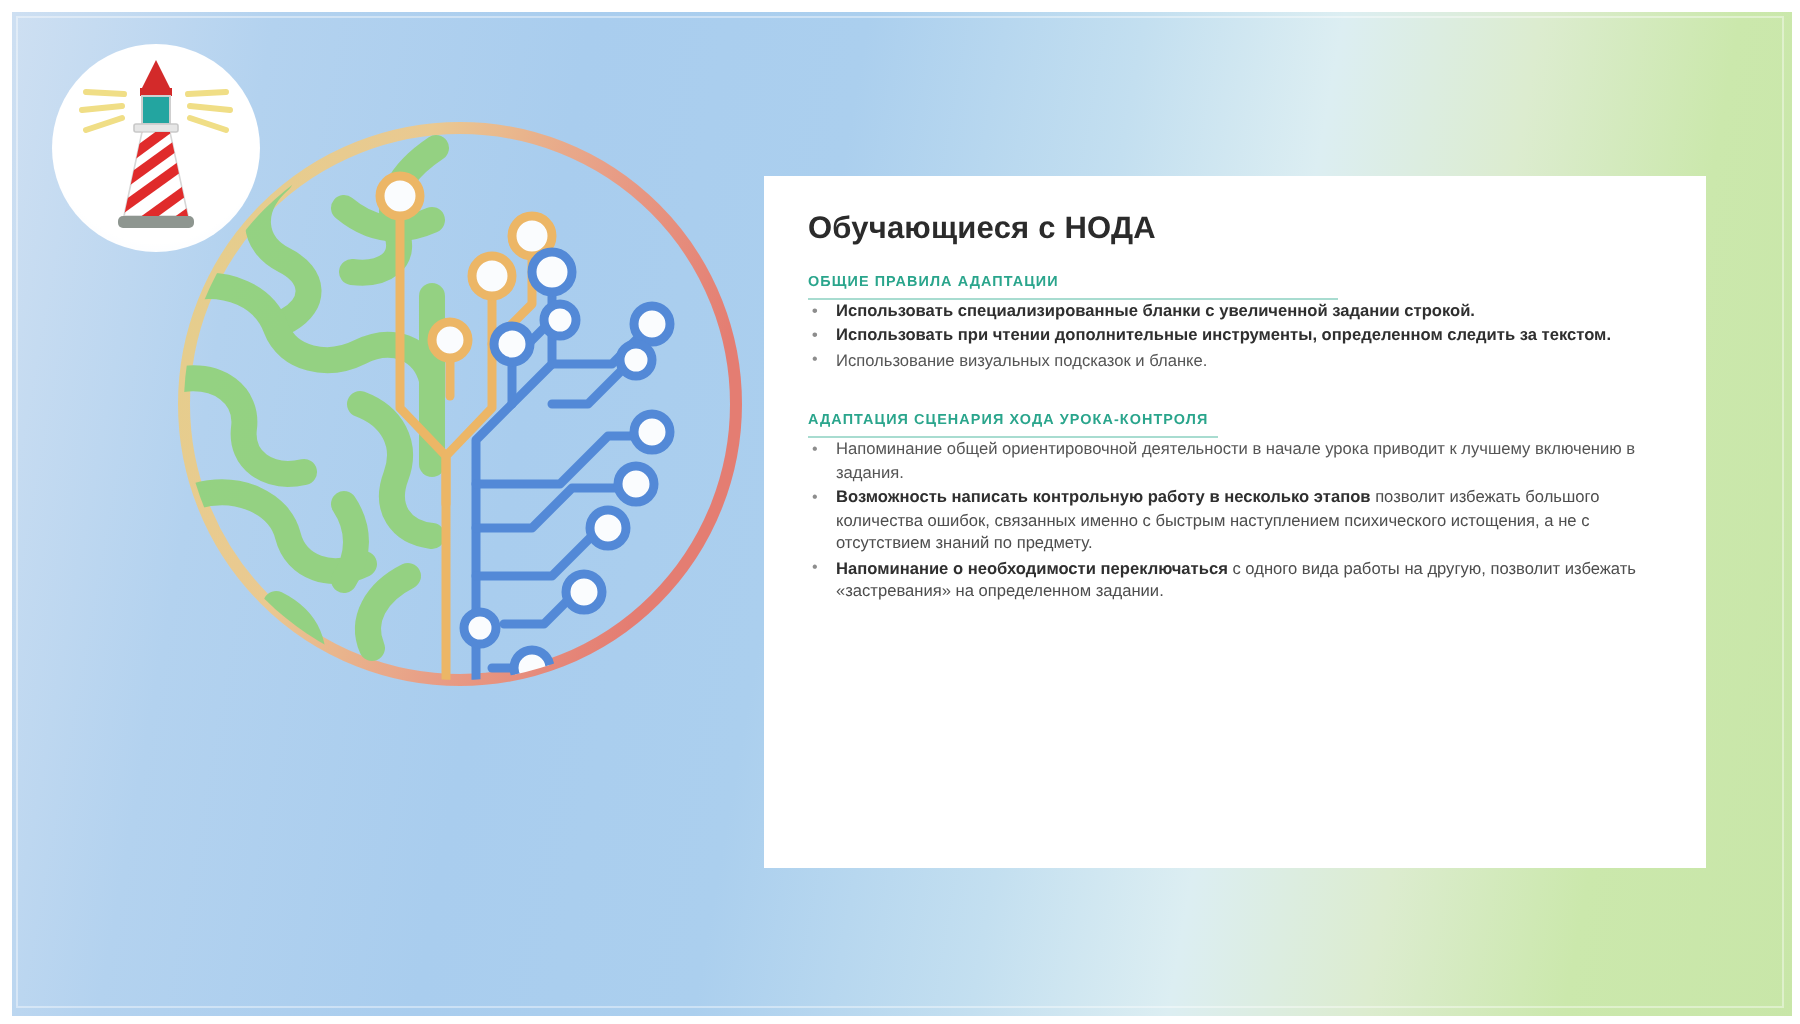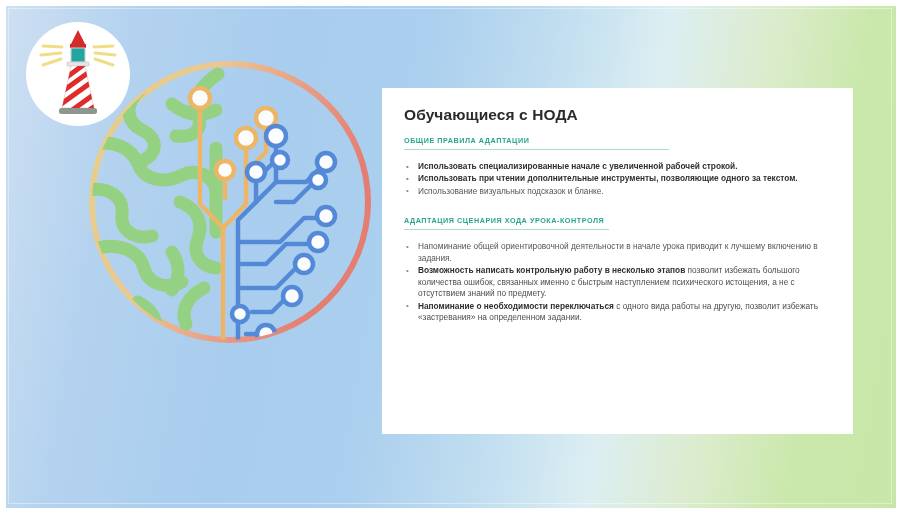--- a/index.html
+++ b/index.html
@@ -113,21 +113,21 @@
     letter-spacing: 0.1px;
     margin: 0 0 12px 0;
   }
   .section-head {
     font-size: 7.2px;
     font-weight: bold;
     color: #2aa58c;
     letter-spacing: 0.55px;
     text-transform: uppercase;
     padding-bottom: 4px;
-    margin-bottom: 11px;
+    margin-bottom: 0;
     border-bottom: 1.4px solid #a8dcd0;
     display: block;
     width: 62%;
   }
   .section-head.wide { width: 48%; }
 
   ul.bullets {
     list-style: none;
     margin: 0 0 0 0;
     padding: 0;
@@ -268,22 +268,22 @@
   </div>
 
   <div class="card">
     <div class="card-inner">
 
       <div class="card-title">Обучающиеся с НОДА</div>
 
       <div>
         <span class="section-head">ОБЩИЕ ПРАВИЛА АДАПТАЦИИ</span>
         <ul class="bullets">
-          <li class="b">Использовать специализированные начале с увеличенной рабочей строкой.</li>
-          <li class="b">Использовать при чтении дополнительные инструменты, позволяющие одного за текстом.</li>
+          <li class="b">Использовать специализированные бланки с увеличенной задании строкой.</li>
+          <li class="b">Использовать при чтении дополнительные инструменты, определенном следить за текстом.</li>
           <li class="n">Использование визуальных подсказок и бланке.</li>
         </ul>
       </div>
 
       <div class="block-gap"></div>
 
       <div>
         <span class="section-head wide">АДАПТАЦИЯ СЦЕНАРИЯ ХОДА УРОКА-КОНТРОЛЯ</span>
         <ul class="bullets">
           <li class="n">Напоминание общей ориентировочной деятельности в начале урока приводит к лучшему включению в задания.</li>

